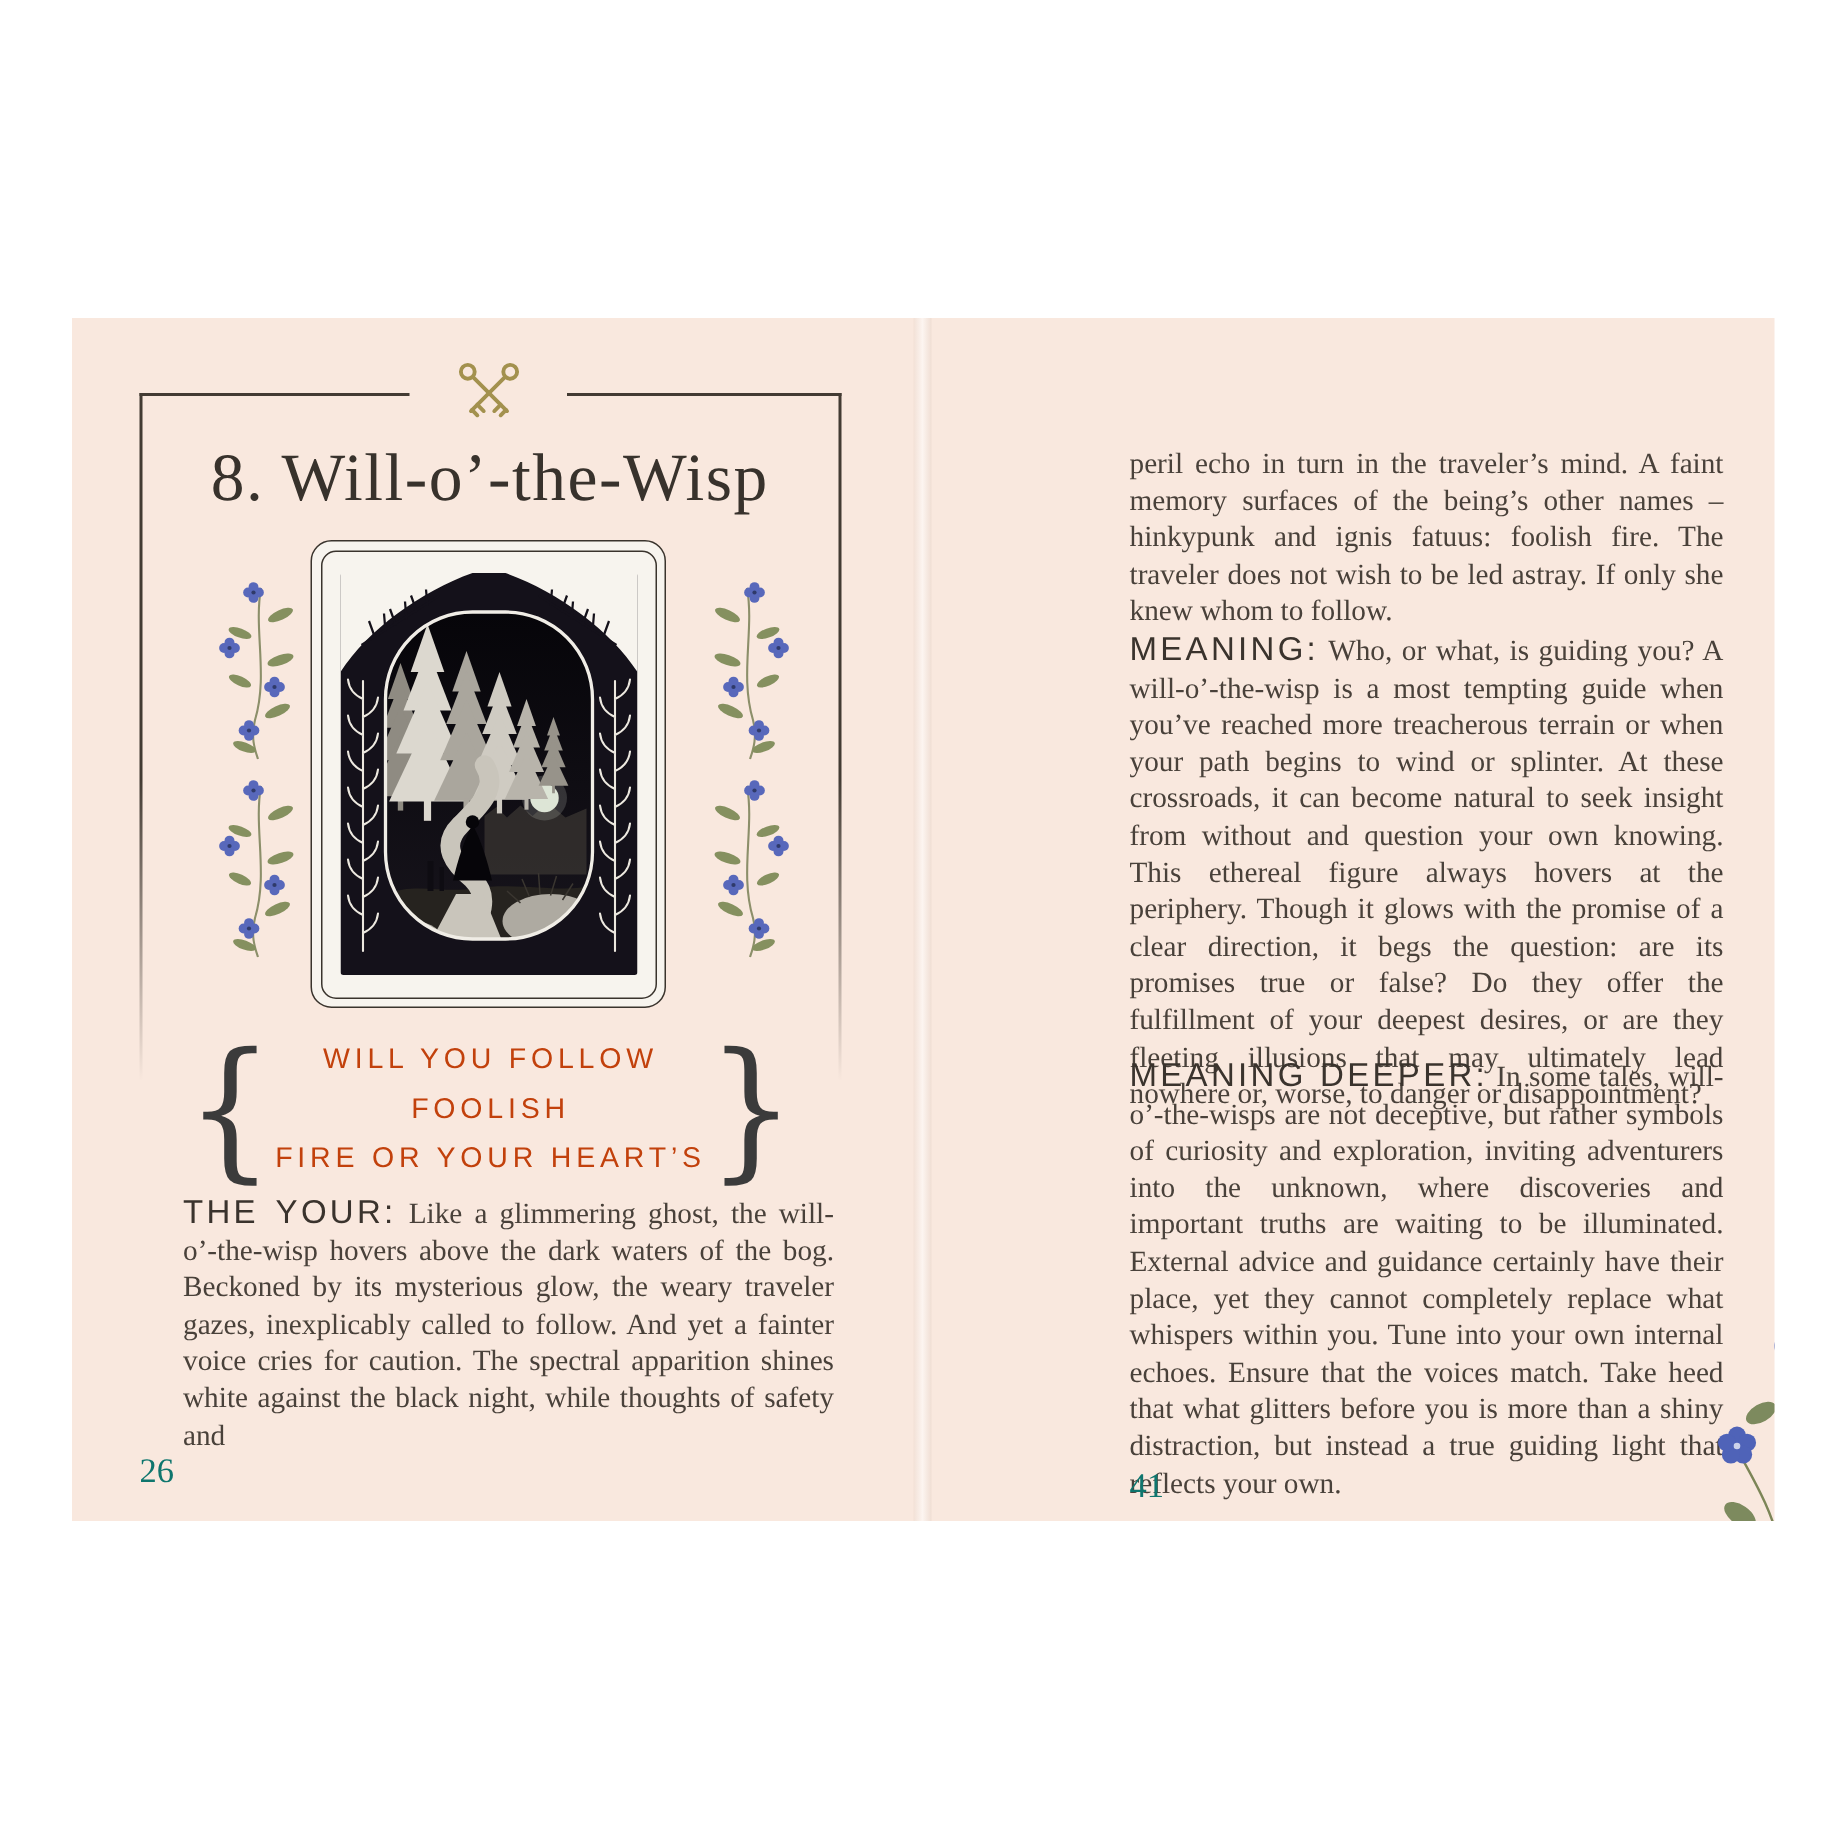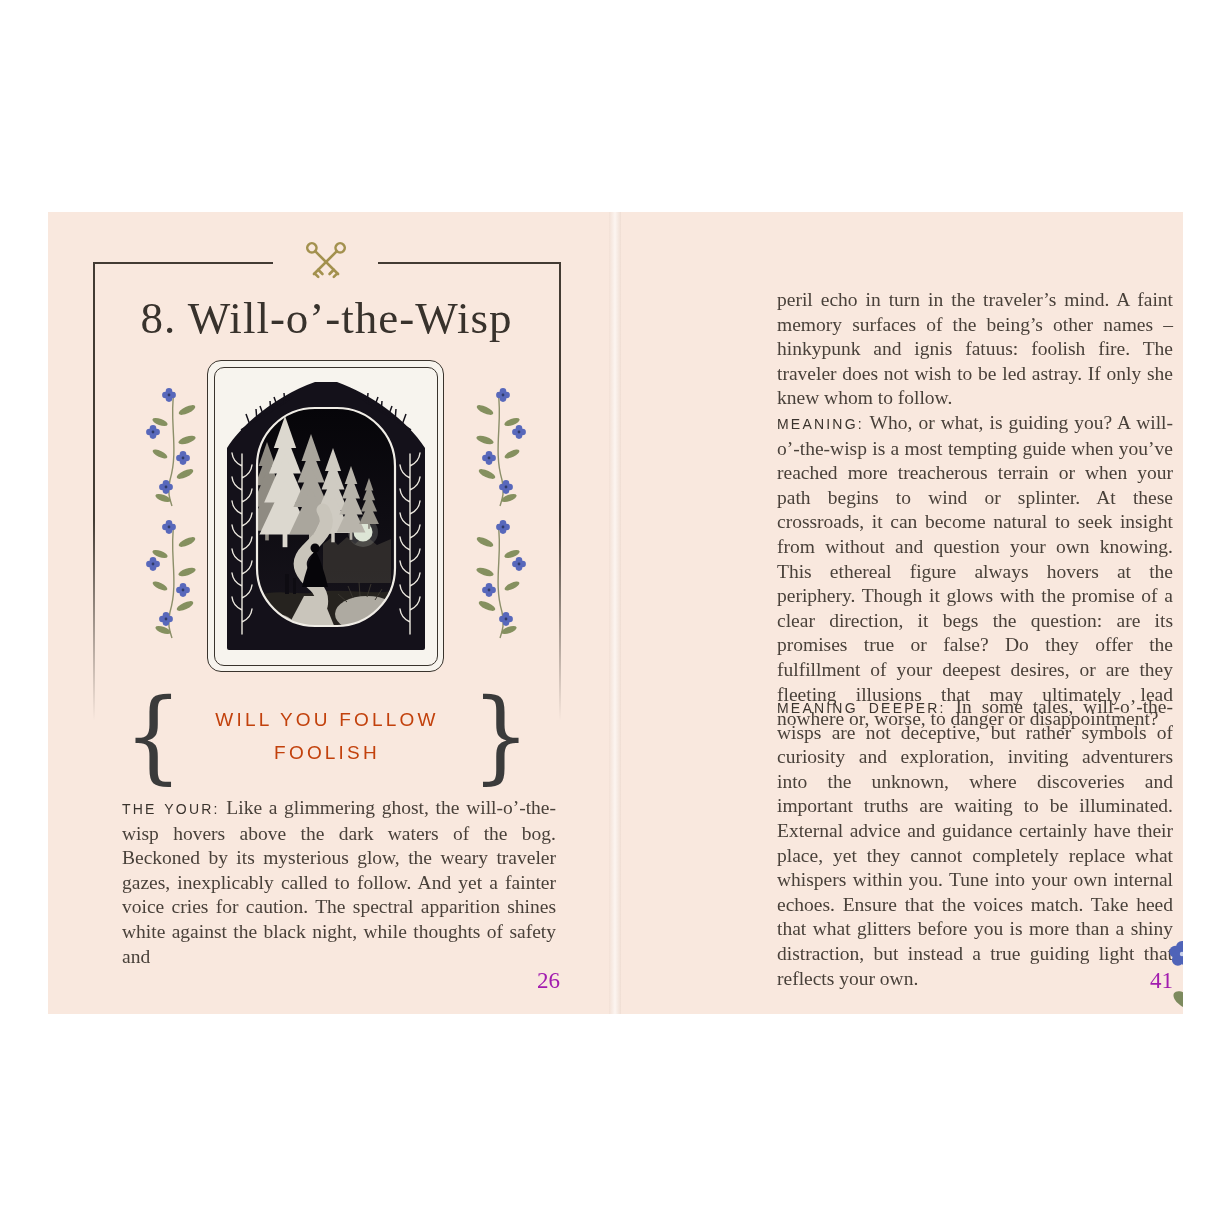--- a/index.html
+++ b/index.html
@@ -4,21 +4,21 @@
 <style>
   html,body{margin:0;padding:0;background:#ffffff;}
   .canvas{position:relative;width:1224px;height:1224px;background:#ffffff;overflow:hidden;
           font-family:"Liberation Serif", serif;color:var(--ink,#473f37);}
   .spread{position:absolute;left:48px;top:212px;width:1135px;height:802px;
           background:var(--page-background,#f9e8de);overflow:hidden;}
   .gutter{position:absolute;left:561px;top:0;width:12px;height:100%;
           background:linear-gradient(90deg,rgba(120,90,70,0.05),rgba(255,255,255,0.55) 50%,rgba(120,90,70,0.07));}
   .page{position:absolute;top:0;height:802px;}
   .page-left{left:0;width:568px;}
-  .page-right{left:592px;width:567px;}
+  .page-right{left:568px;width:567px;margin-top:10px;}
 
   
   .frame-seg{position:absolute;background:#433b33;height:1.5px;top:50px;}
   .frame-seg.a{left:45px;width:180px;}
   .frame-seg.b{left:330px;width:183px;}
   .frame-vert{position:absolute;top:50px;width:1.5px;height:468px;
               background:linear-gradient(#433b33 0%,#433b33 55%,rgba(67,59,51,0) 98%);}
   .frame-vert.l{left:45px;}
   .frame-vert.r{left:511px;}
   .keys{position:absolute;left:248px;top:20px;width:60px;height:60px;}
@@ -43,28 +43,28 @@
 
   
   .question{position:absolute;left:76px;top:478px;width:406px;display:flex;align-items:center;}
   .brace{font-family:"DejaVu Serif", serif;font-size:92px;line-height:92px;color:#3b3b3b;
          transform:scaleY(1.1);flex:0 0 auto;}
   .q-lines{flex:1 1 auto;text-align:center;font-family:"Liberation Sans", sans-serif;
            font-size:19px;letter-spacing:3.2px;line-height:33px;color:#c2410c;}
 
   
   .para{position:absolute;font-size:19.5px;line-height:24.6px;text-align:justify;color:#49413a;}
-  .sec-label{font-family:"Liberation Sans", sans-serif;font-size:14px;letter-spacing:2.2px;
+  .sec-label{font-family:"Liberation Sans", sans-serif;font-size:22px;letter-spacing:2.2px;
              color:#3a332d;white-space:nowrap;}
   .lore{left:74px;top:584px;width:434px;}
   .p-cont{left:137px;top:76px;width:396px;}
   .p-meaning{left:137px;top:199px;width:396px;}
   .p-diving{left:137px;top:483px;width:396px;}
 
-  .page-num{position:absolute;top:756px;font-size:23px;color:#a21caf;text-align:right;}
+  .page-num{position:absolute;top:756px;font-size:23px;color:#0f766e;text-align:left;}
   .page-num.left{left:45px;width:467px;}
   .page-num.right{left:137px;width:396px;}
 
   .violets{position:absolute;left:520px;top:656px;width:104px;height:160px;}
 
   
   .sp-stem{stroke:var(--stem-green,#8c8f6a);stroke-width:1.4;fill:none;}
   .sp-leaf{fill:var(--leaf-green,#85905f);}
   .sp-pet{fill:var(--flower-blue,#5868bb);}
   .sp-cent{fill:#2f3a6a;}
@@ -216,20 +216,21 @@
           <use href="#sprig-sym"></use>
         </svg>
       <svg class="sprig rb" viewBox="0 0 72 124">
           <use href="#sprig-sym"></use>
         </svg>
 
       <div class="question">
         <div class="brace">{</div>
         <div class="q-lines">
           <div>WILL YOU FOLLOW FOOLISH</div>
+          <div>FIRE OR YOUR HEART’S</div>
         </div>
         <div class="brace">}</div>
       </div>
 
       <div class="para lore">
         <span class="sec-label">THE YOUR:</span>
         <span>Like a glimmering ghost, the will-o’-the-wisp hovers above the dark waters of the bog. Beckoned by its mysterious glow, the weary traveler gazes, inexplicably called to follow. And yet a fainter voice cries for caution. The spectral apparition shines white against the black night, while thoughts of safety and</span>
       </div>
 
       <div class="page-num left">26</div>

